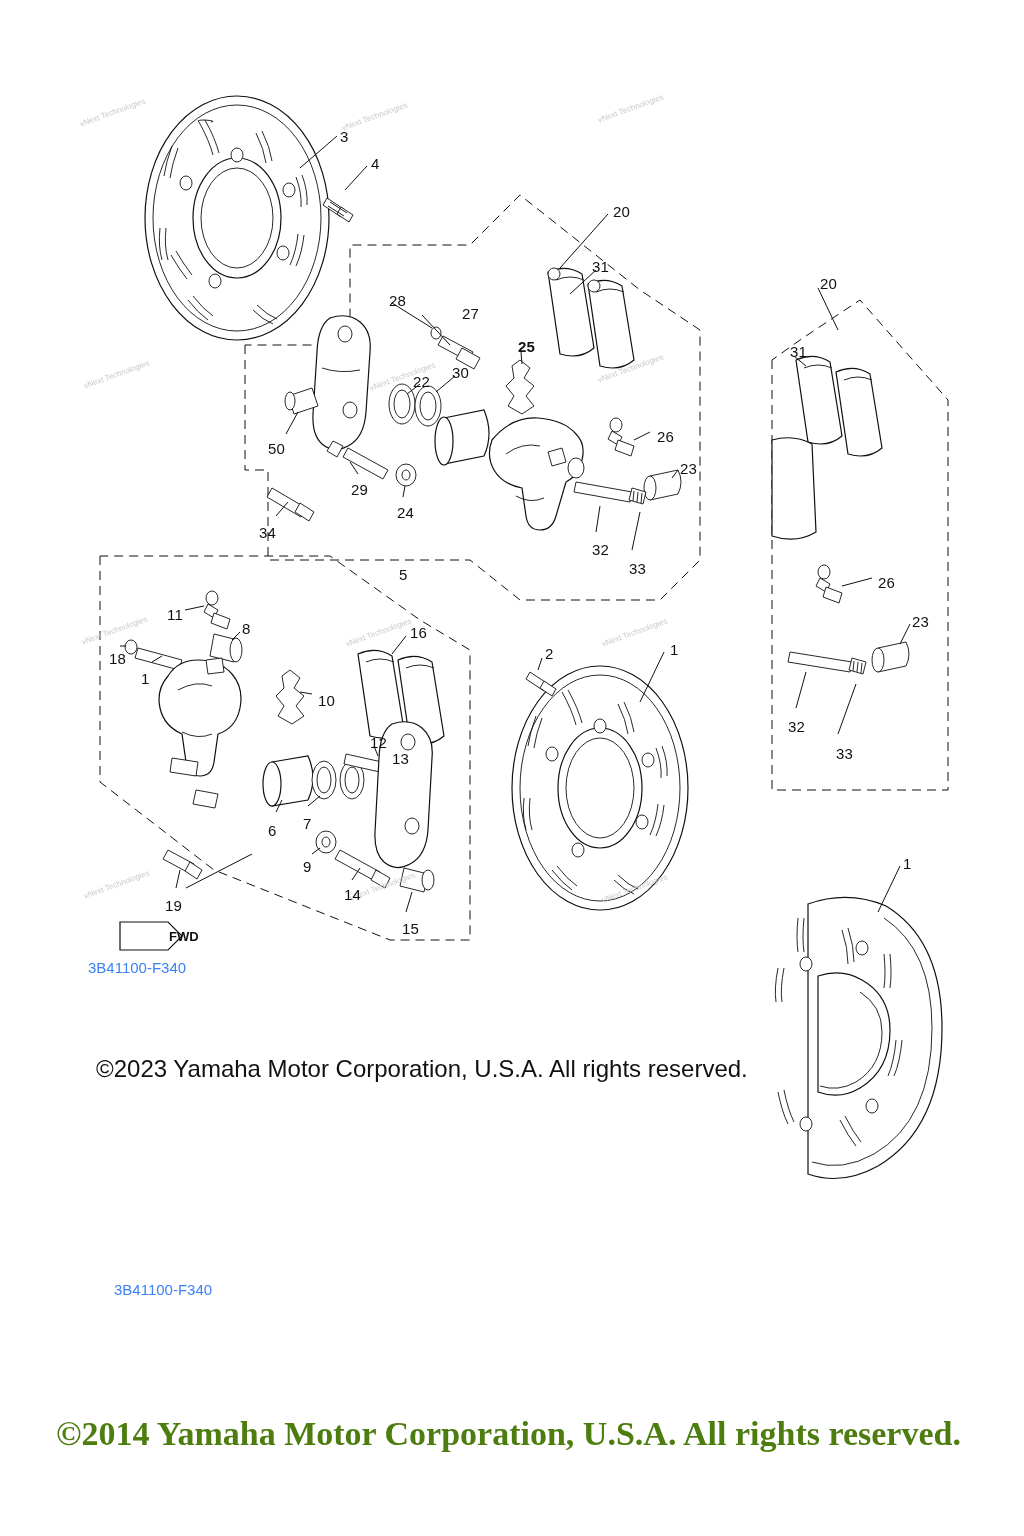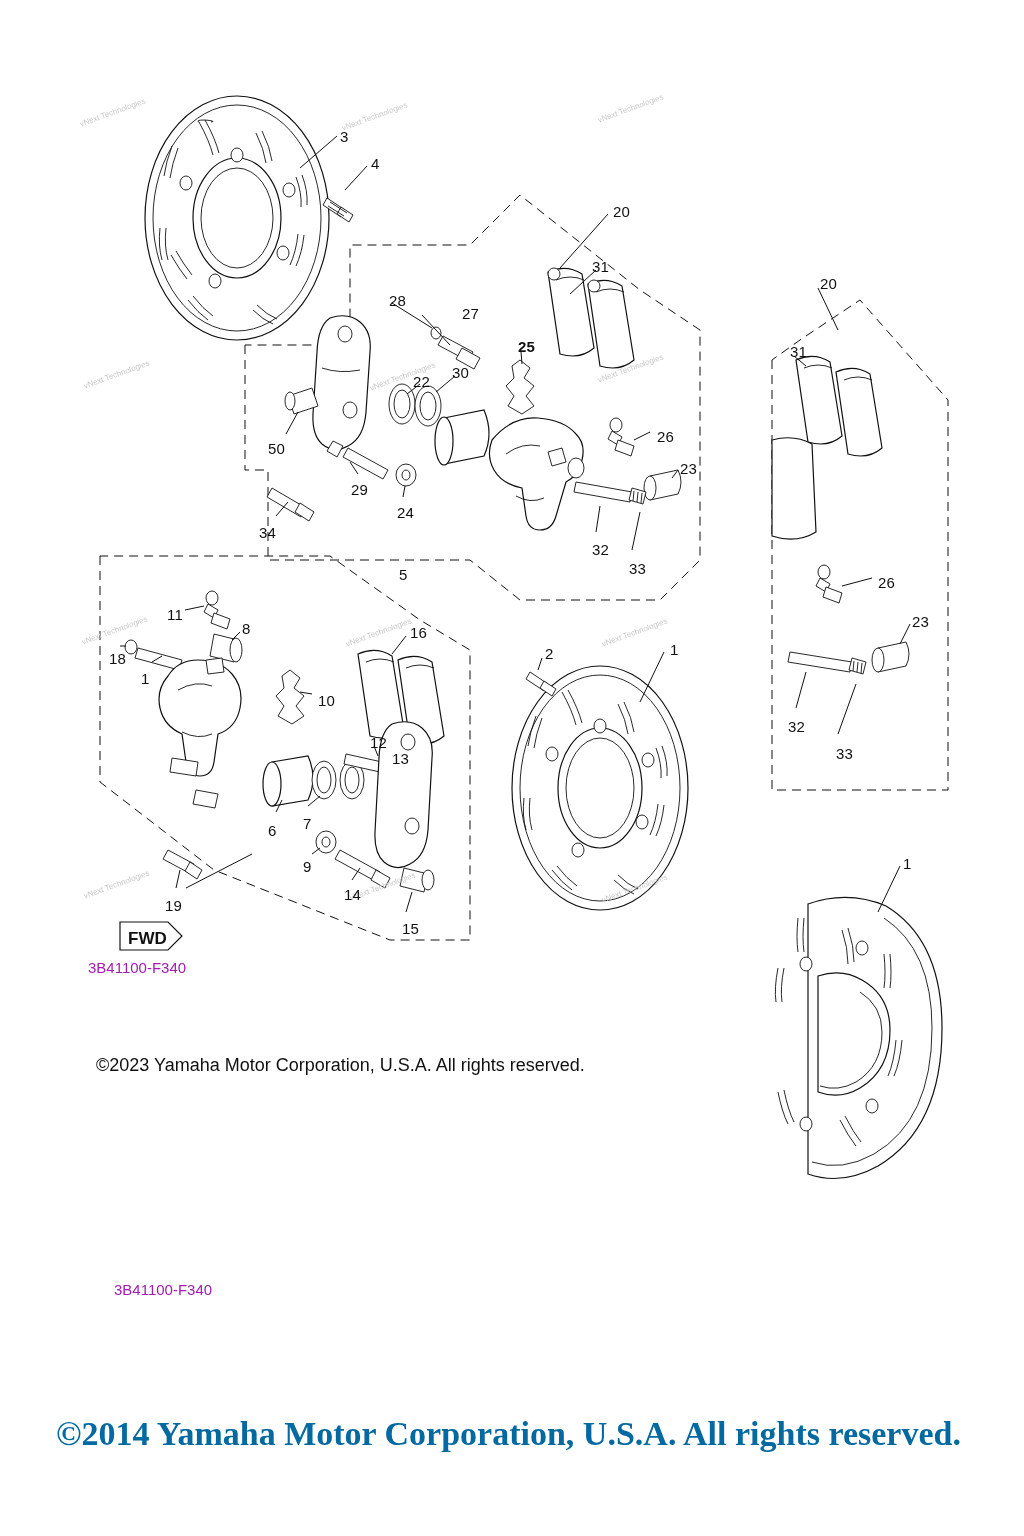--- a/index.html
+++ b/index.html
@@ -36,49 +36,50 @@
     color: #c9c9c9;
     transform: rotate(-20deg);
     white-space: nowrap;
     line-height: 1.15;
     pointer-events: none;
   }
   .partno {
     position: absolute;
     font-family: "Liberation Sans", sans-serif;
     font-size: 15px;
-    color: #a21caf;
+    color: #3b82f6;
     white-space: nowrap;
   }
   .copyright-top {
     position: absolute;
     left: 96px;
     top: 1055px;
     font-family: "Liberation Sans", sans-serif;
-    font-size: 18px;
+    font-size: 24px;
     color: #111;
     white-space: nowrap;
   }
   .copyright-bottom {
     position: absolute;
     left: 56px;
     top: 1415px;
     font-family: "Liberation Serif", serif;
     font-size: 34px;
     font-weight: bold;
-    color: #0369a1;
+    color: #4d7c0f;
     white-space: nowrap;
     text-align: right;
   }
   .fwd-label {
     position: absolute;
     font-family: "Liberation Sans", sans-serif;
-    font-size: 17px;
+    font-size: 13px;
     font-weight: bold;
     color: #111;
+    margin-left: 41px;
   }
 </style>
 </head>
 <body>
 
 <svg id="diagram-canvas" viewBox="0 0 1024 1536" xmlns="http://www.w3.org/2000/svg">
   <defs>
     <style>
       .ln { fill:none; stroke:#111; stroke-width:1.2; }
       .ln-thin { fill:none; stroke:#111; stroke-width:0.9; }

